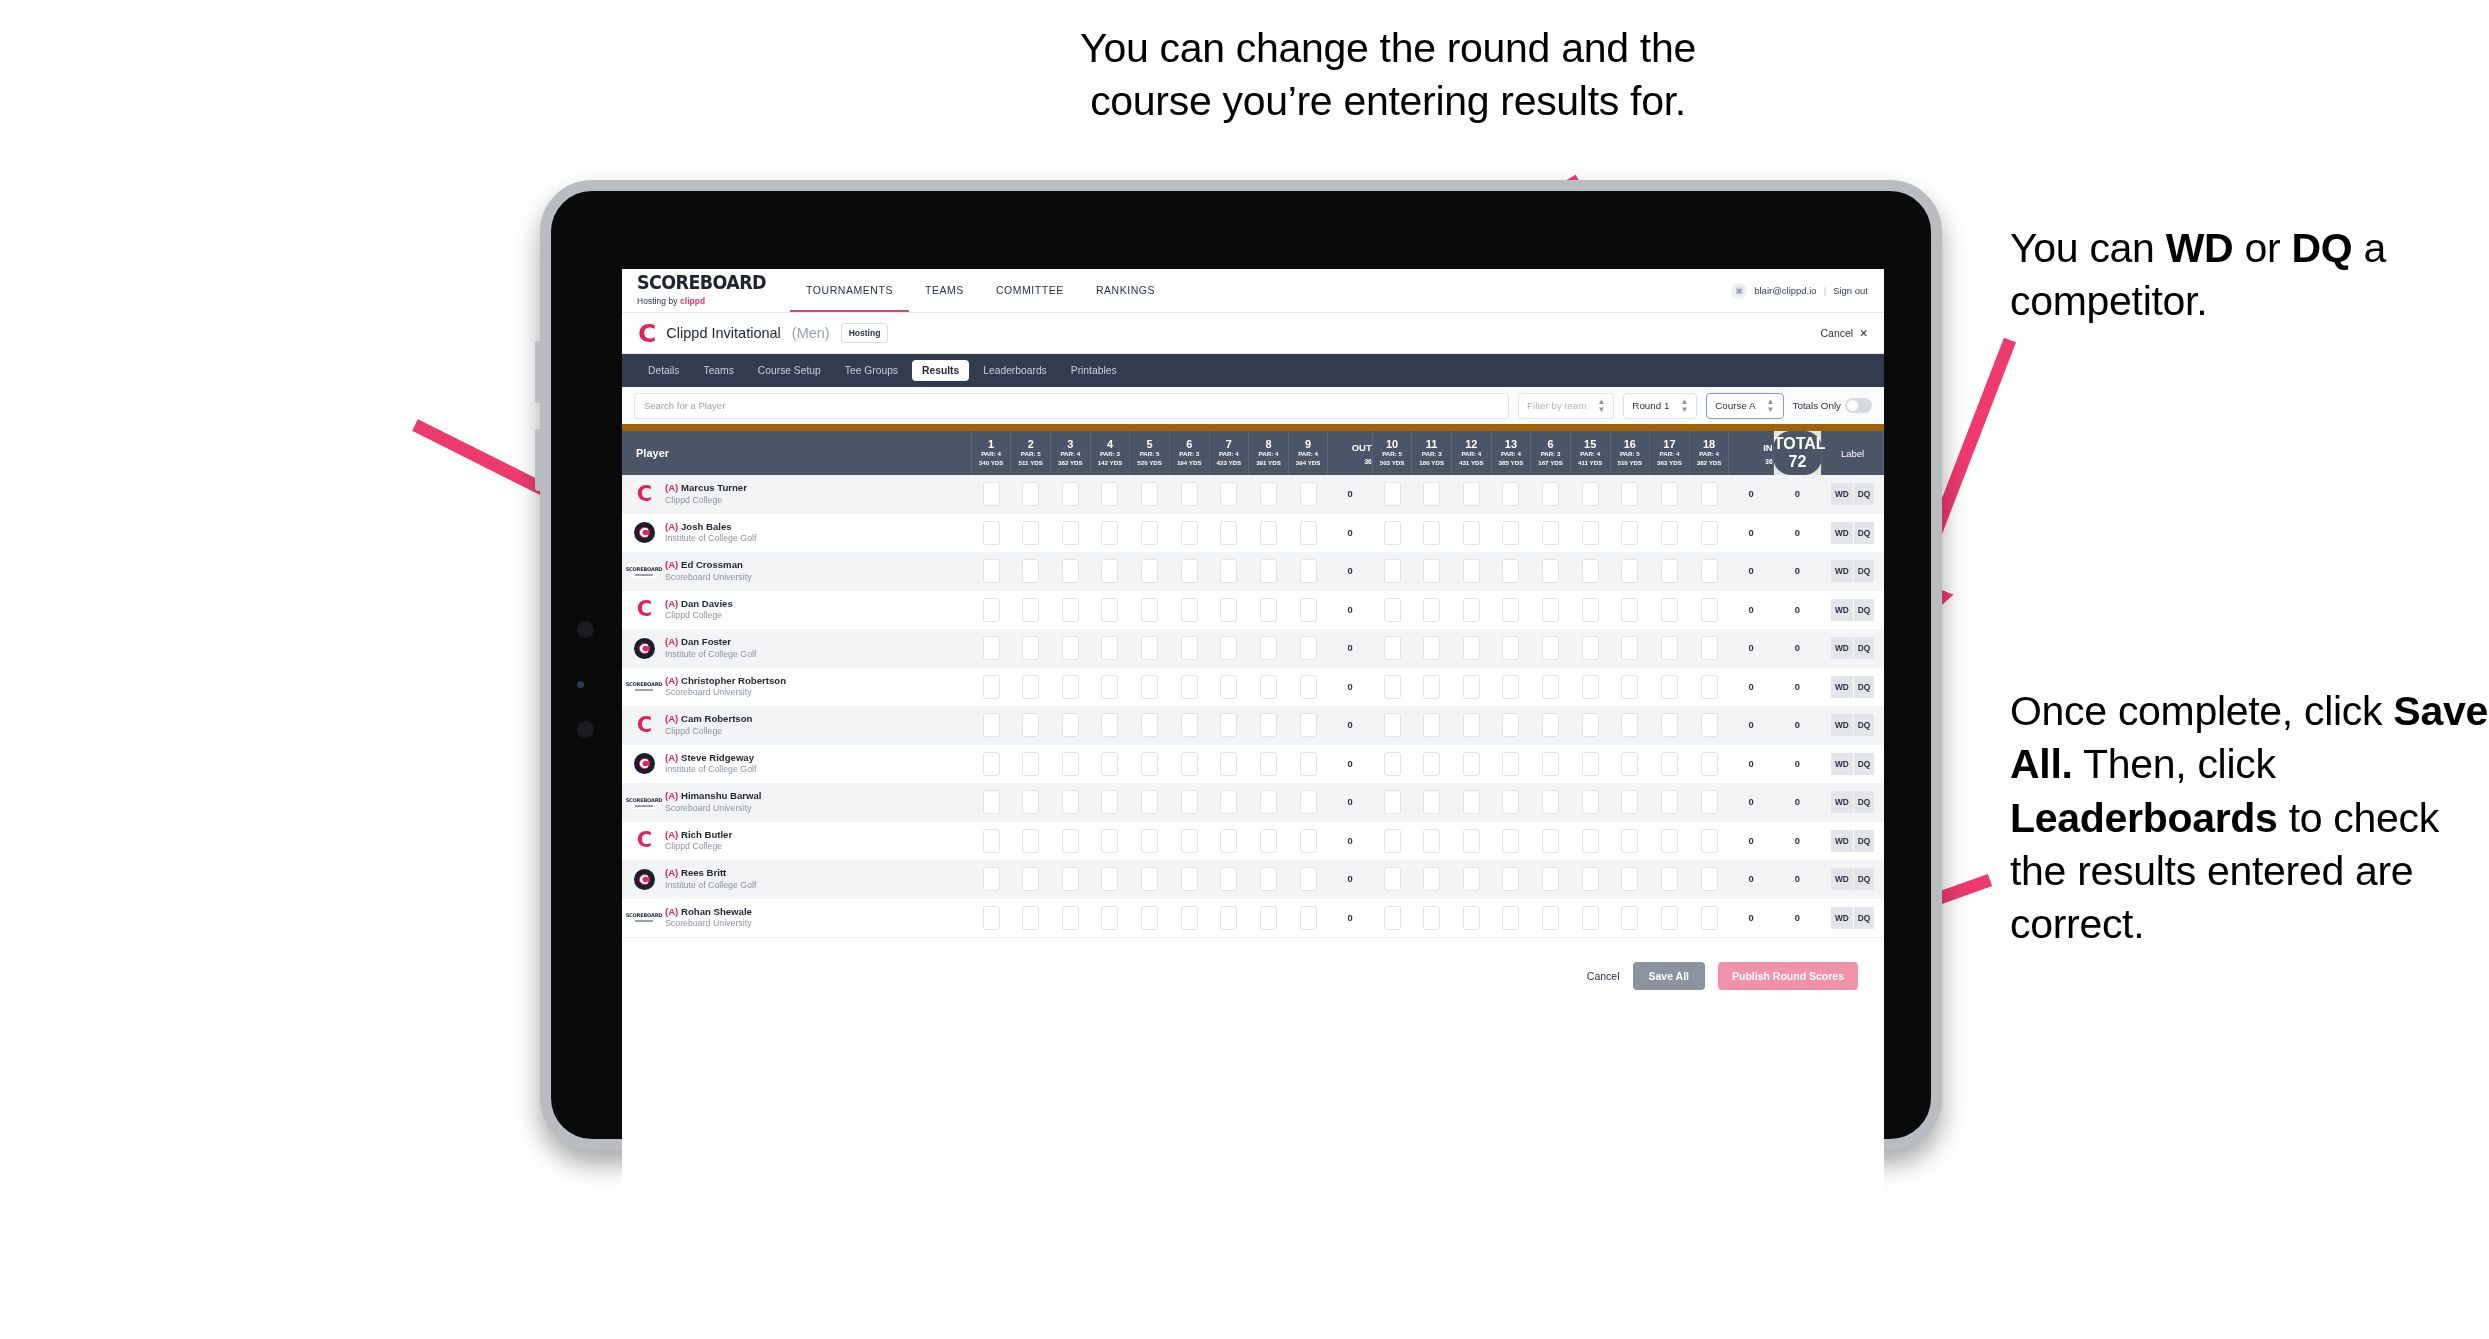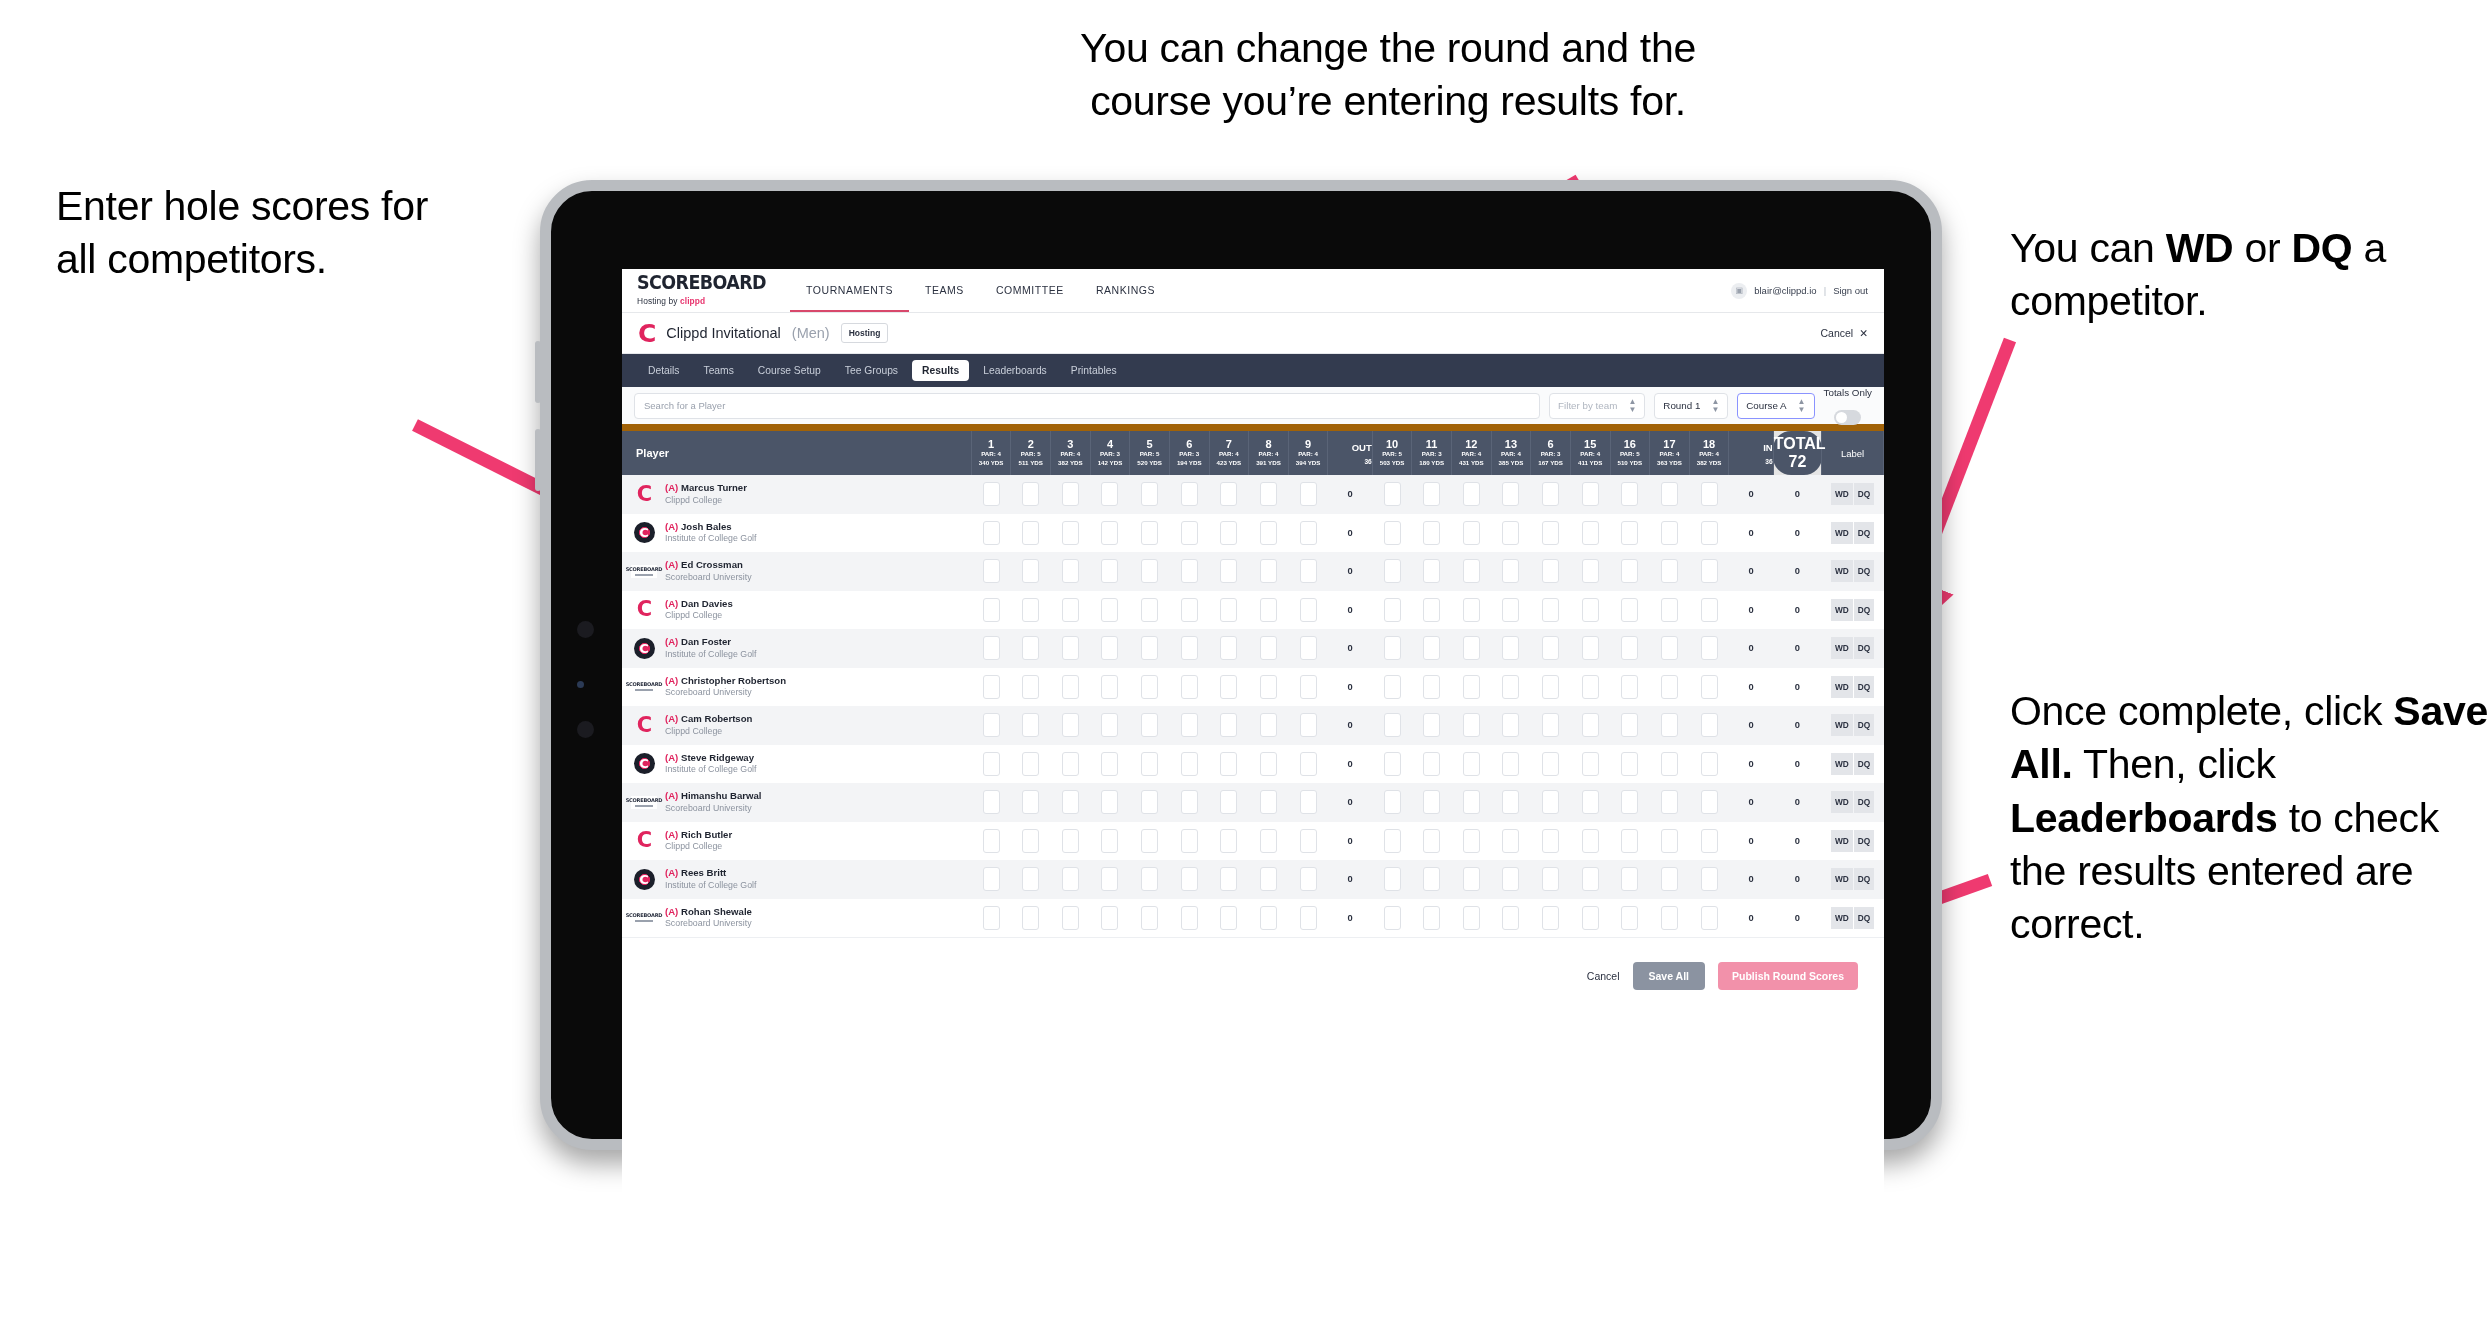--- a/index.html
+++ b/index.html
@@ -127,21 +127,21 @@
   }
   .sel {
     height: 26px; border: 1px solid #dfe2e7; border-radius: 4px; background: #fff;
     font-size: 9.8px; color: #2b3140; padding: 0 8px;
     display: flex; align-items: center; gap: 11px; white-space: nowrap;
   }
   .sel.ph { color: #b0b6c0; }
   .sel.focus { border-color: #8a93ff; }
   .sel .caret { color: #8d95a3; font-size: 8px; line-height: 1; }
   .sel .caret span { display: block; }
-  .toggle-wrap { display: flex; align-items: center; gap: 12px; font-size: 9.8px; color: #2b3140; flex-direction: column; }
+  .toggle-wrap { display: flex; align-items: center; gap: 4px; font-size: 9.8px; color: #2b3140; }
   .toggle {
     width: 27px; height: 15px; border-radius: 8px; background: #d6d9de; position: relative;
   }
   .toggle i {
     position: absolute; left: 2px; top: 2px; width: 11px; height: 11px;
     border-radius: 50%; background: #fff; display: block;
   }
 
   
   .tablewrap { background: #e5e5e5; }
@@ -223,21 +223,20 @@
     border-radius: 4px; padding: 8px 14px;
   }
 </style>
 </head>
 <body>
 
 <div class="stage">
 
   <div class="anno anno-top">You can change the round and the
 course you’re entering results for.</div>
-  <div class="anno anno-left">Enter hole scores for all competitors.</div>
   <div class="anno anno-right-1">You can <b>WD</b> or <b>DQ</b> a competitor.</div>
   <div class="anno anno-right-2">Once complete, click <b>Save All.</b> Then, click <b>Leaderboards</b> to check the results entered are correct.</div>
 
   <svg class="arrow" style="left:0;top:0" width="2489" height="1339" viewBox="0 0 2489 1339">
     <defs>
       <marker id="ah" markerWidth="6" markerHeight="6" refX="2.6" refY="3" orient="auto">
         <path d="M0,0 L6,3 L0,6 z" fill="#ef3a70"></path>
       </marker>
     </defs>
     <path d="M1570,178 L1700,395" stroke="#ef3a70" stroke-width="13" fill="none" marker-end="url(#ah)"></path>

